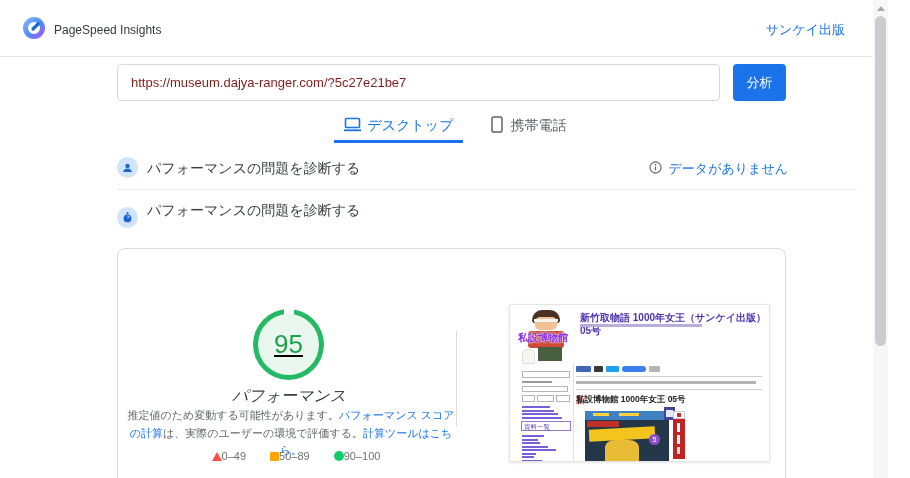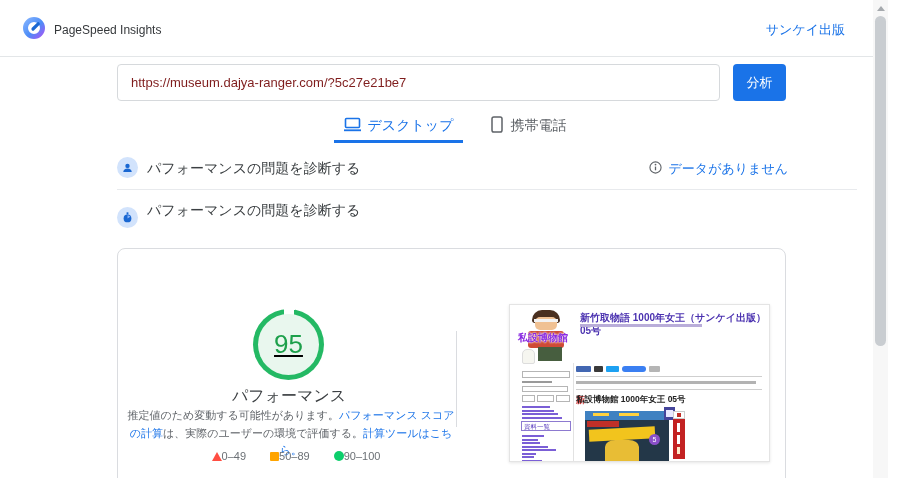--- a/index.html
+++ b/index.html
@@ -30,21 +30,21 @@
   .nodata-chip { position:absolute; right:122px; top:160px; display:flex; align-items:center; gap:7px; font-size:13px; color:#1a73e8; cursor:pointer; }
   .sec-divider { position:absolute; left:117px; top:189px; width:740px; height:1px; background:#e8eaed; }
 
   
   .card { position:absolute; left:117px; top:248px; width:669px; height:280px; background:#fff; border:1px solid #dadce0; border-radius:8px; }
 
   .gauge { position:absolute; left:252px; top:308px; width:71px; height:71px; border-radius:50%;
            background:conic-gradient(from 10deg, #24b964 0deg 342deg, #ffffff 342deg 360deg); }
   .gauge-inner { position:absolute; left:5px; top:5px; right:5px; bottom:5px; border-radius:50%; background:#e9f7ee; display:flex; align-items:center; justify-content:center;text-decoration:underline; }
   .gauge-score { font-size:26px; color:#1da04b; }
-  .perf-label { position:absolute; left:188px; top:385px; width:200px; text-align:center; font-size:16px; color:#3c4043; }
+  .perf-label { position:absolute; left:188px; top:385px; width:200px; text-align:center; font-size:16px; color:#3c4043;font-style:italic; }
 
   .disclaimer { position:absolute; left:122px; top:406px; width:336px; text-align:center; font-size:11px; line-height:1.6; color:#5f6368; }
   .disclaimer .lnk { color:#1a73e8; cursor:pointer; }
 
   .legend { position:absolute; left:155px; top:449px; width:280px; display:flex; justify-content:center; align-items:center; gap:24px; font-size:11px; color:#6b7075; }
   .legend-item { display:flex; align-items:center; gap:0; }
   .shape-tri { width:0; height:0; border-left:5px solid transparent; border-right:5px solid transparent; border-bottom:9px solid #ff4e42; }
   .shape-sq { width:9px; height:9px; background:#ffa400; border-radius:1px; }
   .shape-ci { width:10px; height:10px; background:#0cce6b; border-radius:50%; }
 

